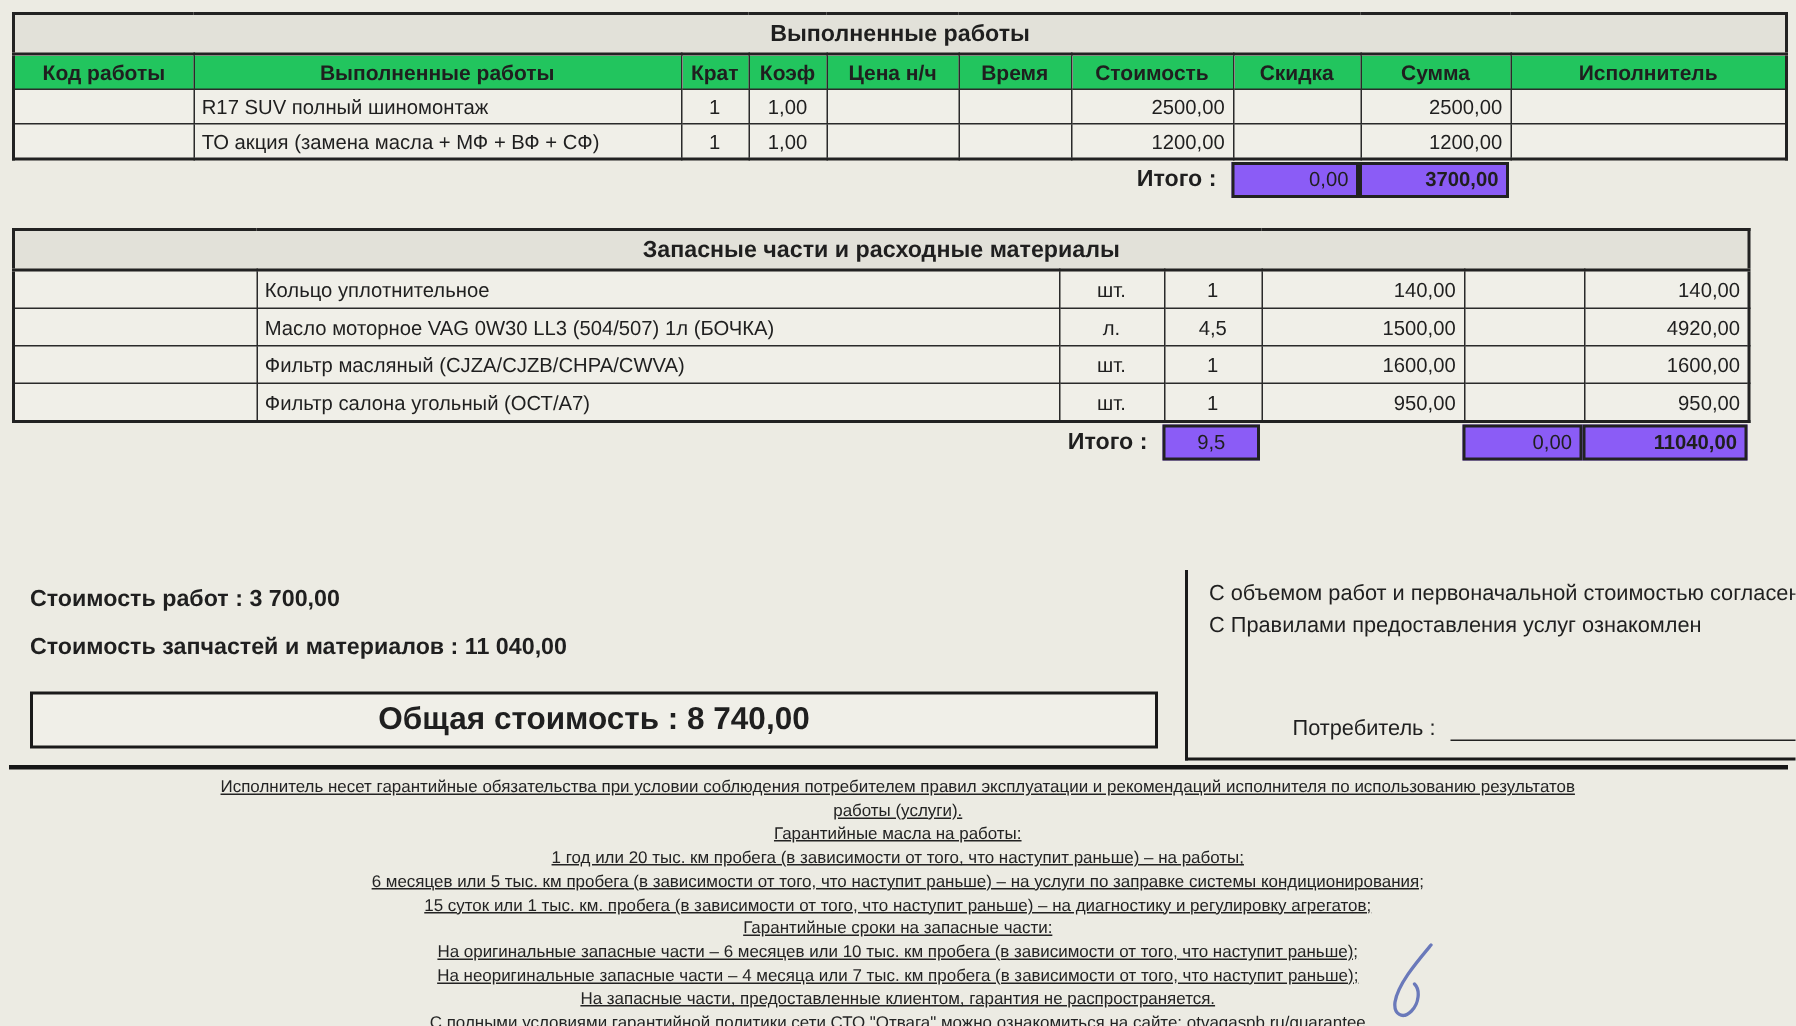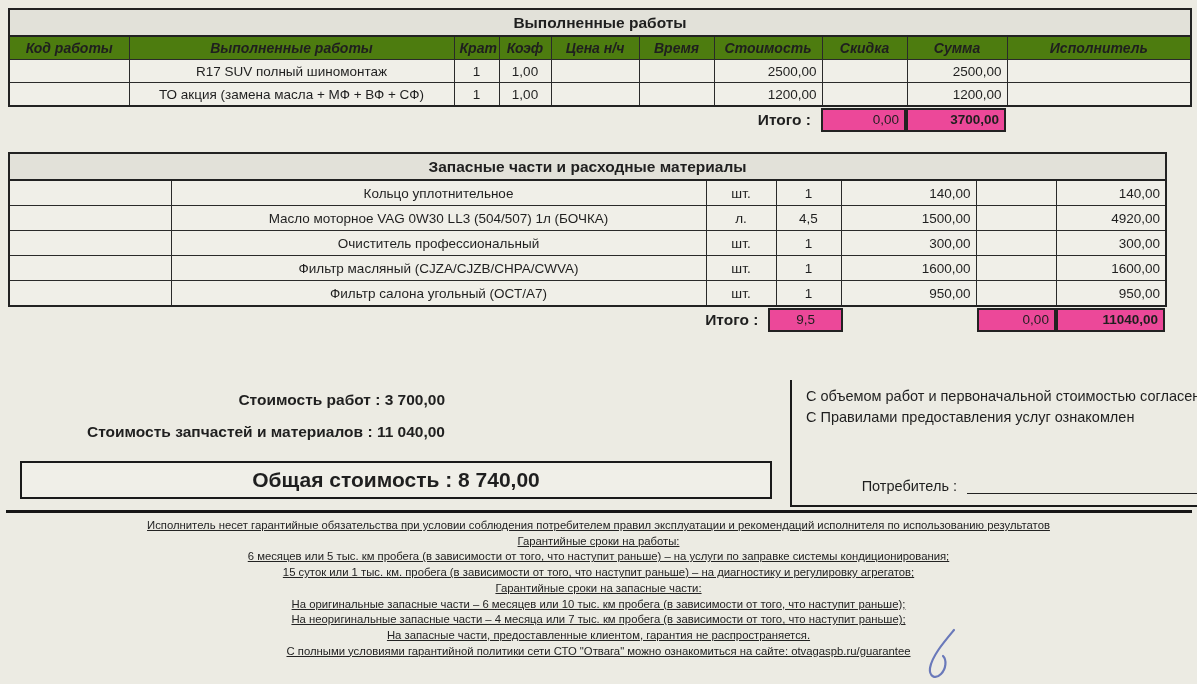--- a/index.html
+++ b/index.html
@@ -18,41 +18,41 @@
     font-size:13.5px;
     padding:0 5px;
     overflow:hidden;white-space:nowrap;
   }
   .doc-table{border:2.5px solid #222;}
   .title-row th{
     background:#e2e1d9;
     font-size:15.5px;font-weight:bold;
     height:25px;border-bottom:2px solid #222;
   }
-  .head-row th{font-size:14px;font-weight:bold;height:22px;background:#4d7c0f;font-style:italic;}
+  .head-row th{font-size:14px;font-weight:bold;height:22px;background:#22c55e;}
   .data-row td{height:22px;background:#f0efe8;}
   .parts .data-row td{height:24px;}
-  .al{text-align:center;padding-left:7px;margin-left:30px;}
+  .al{text-align:left;padding-left:7px;margin-left:30px;}
   .ac{text-align:center;}
   .ar{text-align:right;padding-right:6px;}
   
   .totals{display:flex;align-items:stretch;height:24px;margin-top:1px;}
   .totals .t-label{
     font-weight:bold;font-size:15.5px;line-height:24px;
     text-align:right;padding-right:10px;box-sizing:border-box;
   }
   .tbox{
-    box-sizing:border-box;border:2px solid #222;background:#ec4899;
+    box-sizing:border-box;border:2px solid #222;background:#8b5cf6;
     font-size:13.5px;line-height:20px;
   }
   .tbox.ar{padding-right:5px;}
   .tbox.b{font-weight:bold;}
   .spacer{box-sizing:border-box;}
   
-  #summary{position:absolute;left:20px;top:391px;width:425px;text-align:right;}
+  #summary{position:absolute;left:20px;top:391px;width:425px;}
   #summary .sline{font-weight:bold;font-size:15.5px;margin-bottom:14px;white-space:nowrap;}
   #total-box{
     position:absolute;left:20px;top:461px;width:752px;height:38px;
     box-sizing:border-box;border:2.5px solid #1a1a1a;background:#f0efe8;
     text-align:center;line-height:34px;font-size:21px;font-weight:bold;
   }
   
   #consent{
     position:absolute;left:790px;top:380px;width:453px;height:127px;
     box-sizing:border-box;
@@ -169,50 +169,41 @@
       <td class="ac"></td>
       <td class="al">Масло моторное VAG 0W30 LL3 (504/507) 1л (БОЧКА)</td>
       <td class="ac">л.</td>
       <td class="ac">4,5</td>
       <td class="ar">1500,00</td>
       <td class="ar"></td>
       <td class="ar">4920,00</td>
     </tr>
     <tr class="data-row">
       <td class="ac"></td>
-      <td class="al">Очиститель профессиональный</td>
-      <td class="ac">шт.</td>
-      <td class="ac">1</td>
-      <td class="ar">300,00</td>
-      <td class="ar"></td>
-      <td class="ar">300,00</td>
-    </tr>
-    <tr class="data-row">
-      <td class="ac"></td>
       <td class="al">Фильтр масляный (CJZA/CJZB/CHPA/CWVA)</td>
       <td class="ac">шт.</td>
       <td class="ac">1</td>
       <td class="ar">1600,00</td>
       <td class="ar"></td>
       <td class="ar">1600,00</td>
     </tr>
     <tr class="data-row">
       <td class="ac"></td>
       <td class="al">Фильтр салона угольный (ОСТ/А7)</td>
       <td class="ac">шт.</td>
       <td class="ac">1</td>
       <td class="ar">950,00</td>
       <td class="ar"></td>
       <td class="ar">950,00</td>
     </tr>
   </tbody>
     </table>
   <div class="totals">
     <div class="t-label" style="width:767px">Итого :</div>
-    <div class="tbox ac" style="width:75px">9,5</div>
+    <div class="tbox ac" style="width:65px">9,5</div>
     <div class="spacer" style="width:135px"></div>
     <div class="tbox ar" style="width:80px">0,00</div>
     <div class="tbox ar b" style="width:110px">11040,00</div>
   </div>
 </div>
 
 <div id="summary">
   <div class="sline">Стоимость работ : 3 700,00</div>
   <div class="sline">Стоимость запчастей и материалов : 11 040,00</div>
 </div>
@@ -225,21 +216,23 @@
   <div class="consumer">
     <span class="clabel">Потребитель :</span>
     <span class="sig-line"></span>
   </div>
 </div>
 
 <div id="separator"></div>
 
 <div id="footer">
   <div class="fline">Исполнитель несет гарантийные обязательства при условии соблюдения потребителем правил эксплуатации и рекомендаций исполнителя по использованию результатов</div>
-  <div class="fline">Гарантийные сроки на работы:</div>
+  <div class="fline">работы (услуги).</div>
+  <div class="fline">Гарантийные масла на работы:</div>
+  <div class="fline">1 год или 20 тыс. км пробега (в зависимости от того, что наступит раньше) – на работы;</div>
   <div class="fline">6 месяцев или 5 тыс. км пробега (в зависимости от того, что наступит раньше) – на услуги по заправке системы кондиционирования;</div>
   <div class="fline">15 суток или 1 тыс. км. пробега (в зависимости от того, что наступит раньше) – на диагностику и регулировку агрегатов;</div>
   <div class="fline">Гарантийные сроки на запасные части:</div>
   <div class="fline">На оригинальные запасные части – 6 месяцев или 10 тыс. км пробега (в зависимости от того, что наступит раньше);</div>
   <div class="fline">На неоригинальные запасные части – 4 месяца или 7 тыс. км пробега (в зависимости от того, что наступит раньше);</div>
   <div class="fline">На запасные части, предоставленные клиентом, гарантия не распространяется.</div>
   <div class="fline">С полными условиями гарантийной политики сети СТО "Отвага" можно ознакомиться на сайте: otvagaspb.ru/guarantee</div>
 </div>
 
 <svg id="pen-mark" width="70" height="56" viewBox="0 0 70 56">

